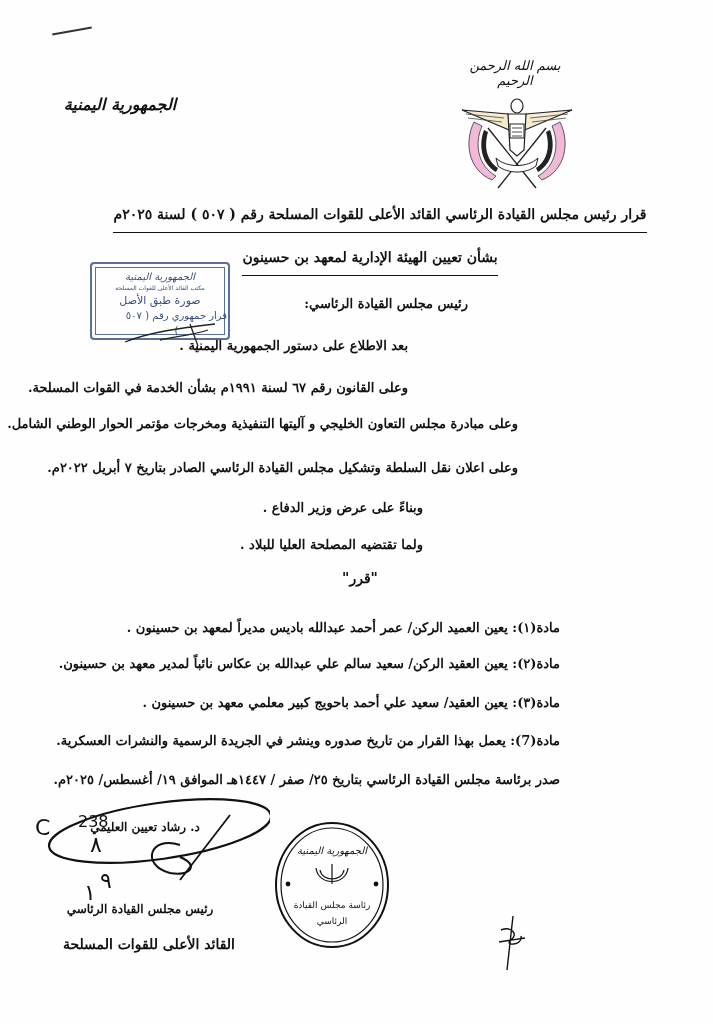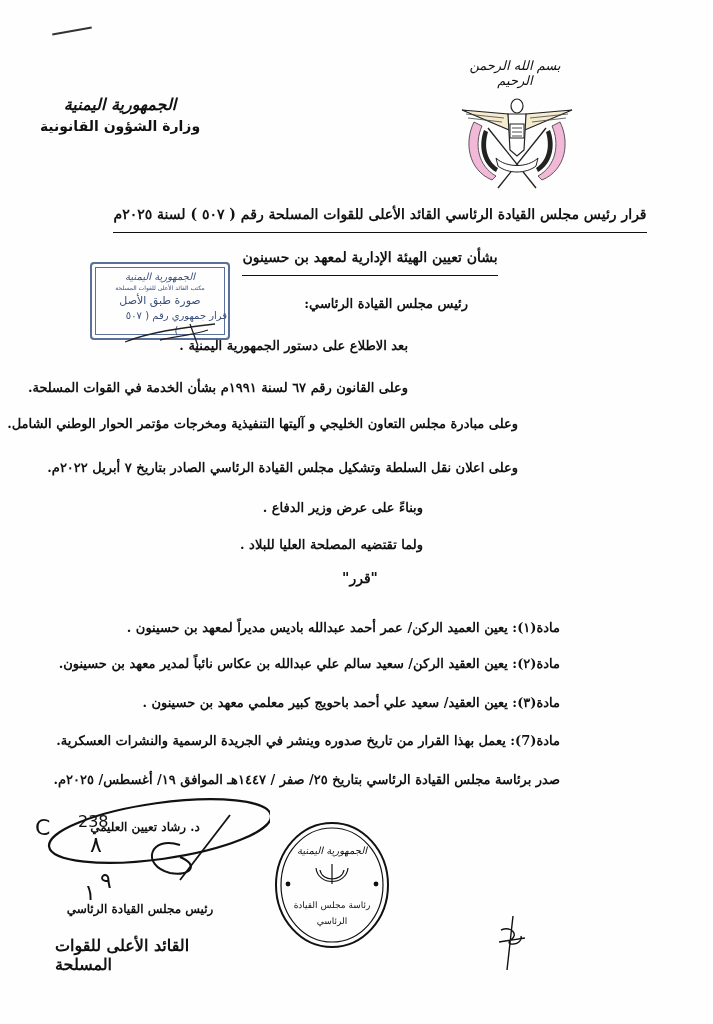--- a/index.html
+++ b/index.html
@@ -32,21 +32,21 @@
     
     .line { font-family: "DejaVu Serif", serif; font-size: 13px; font-weight: bold; direction: rtl; text-align: right; white-space: nowrap; }
     .heading-body { right: 245px; top: 296px; font-size: 13px; }
 
     .qarar { left: 310px; top: 570px; width: 100px; text-align: center; font-family: "DejaVu Serif", serif; font-weight: bold; font-size: 14px; direction: rtl; }
 
     
     .sig-oval { left: 30px; top: 795px; width: 240px; height: 110px; }
     .sig-name { left: 60px; top: 820px; width: 170px; text-align: center; direction: rtl; font-family: "DejaVu Serif", serif; font-weight: bold; font-size: 12px; }
     .sig-title1 { left: 55px; top: 902px; width: 170px; text-align: center; direction: rtl; font-family: "DejaVu Serif", serif; font-weight: bold; font-size: 12px; }
-    .sig-title2 { left: 55px; top: 936px; width: 180px; text-align: left; direction: rtl; font-family: "DejaVu Serif", serif; font-weight: bold; font-size: 16px; }
+    .sig-title2 { left: 55px; top: 936px; width: 180px; text-align: right; direction: rtl; font-family: "DejaVu Serif", serif; font-weight: bold; font-size: 14px; }
     .seal { left: 272px; top: 820px; width: 120px; height: 130px; }
     .initials { left: 493px; top: 912px; width: 40px; height: 60px; }
     .hand { font-family: "DejaVu Sans", sans-serif; font-size: 22px; color: #111; }
   </style>
 </head>
 <body>
 
 <div class="abs top-dash"></div>
 
 <div class="abs basmala">بسم الله الرحمن الرحيم</div>
@@ -68,21 +68,20 @@
   <rect x="52" y="32" width="14" height="14" fill="#fff" stroke="#222" stroke-width="1"></rect>
   <path d="M54 36 H64 M54 40 H64 M54 44 H64" stroke="#222" stroke-width="0.8"></path>
 
   <path d="M30 36 L78 96 M88 36 L40 96" stroke="#222" stroke-width="1.4"></path>
 
   <path d="M38 66 C48 76 70 76 80 66 L78 74 C68 82 50 82 40 74 Z" fill="#fff" stroke="#222" stroke-width="1"></path>
 </svg>
 
 <div class="abs ministry">
   <div class="l1">الجمهورية اليمنية</div>
-  <div class="l2">وزارة الشؤون القانونية</div>
 </div>
 
 <div class="abs title1"><span>قرار رئيس مجلس القيادة الرئاسي القائد الأعلى للقوات المسلحة رقم ( ٥٠٧ ) لسنة ٢٠٢٥م</span></div>
 <div class="abs title2"><span>بشأن تعيين الهيئة الإدارية لمعهد بن حسينون</span></div>
 
 <div class="abs stamp">
   <div class="s1">الجمهورية اليمنية</div>
   <div class="s2">مكتب القائد الأعلى للقوات المسلحة</div>
   <div class="s3">صورة طبق الأصل</div>
   <div class="s4">قرار جمهوري رقم ( ٥٠٧ )</div>

